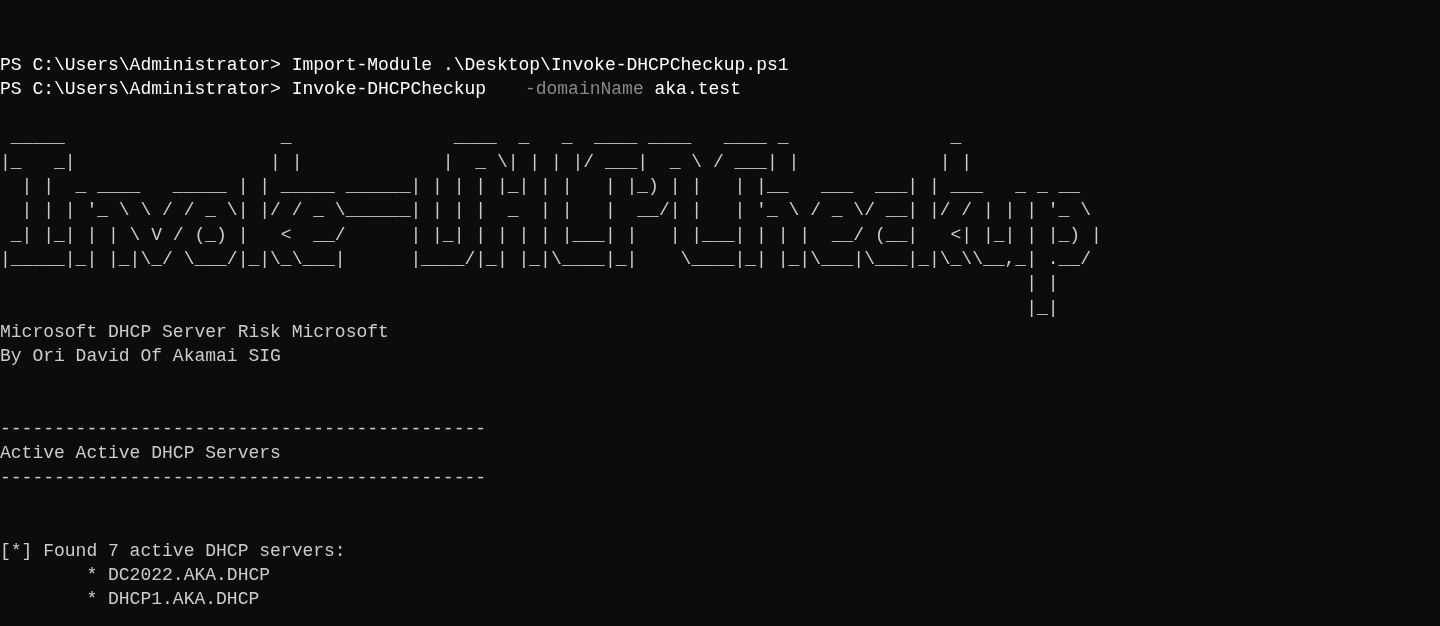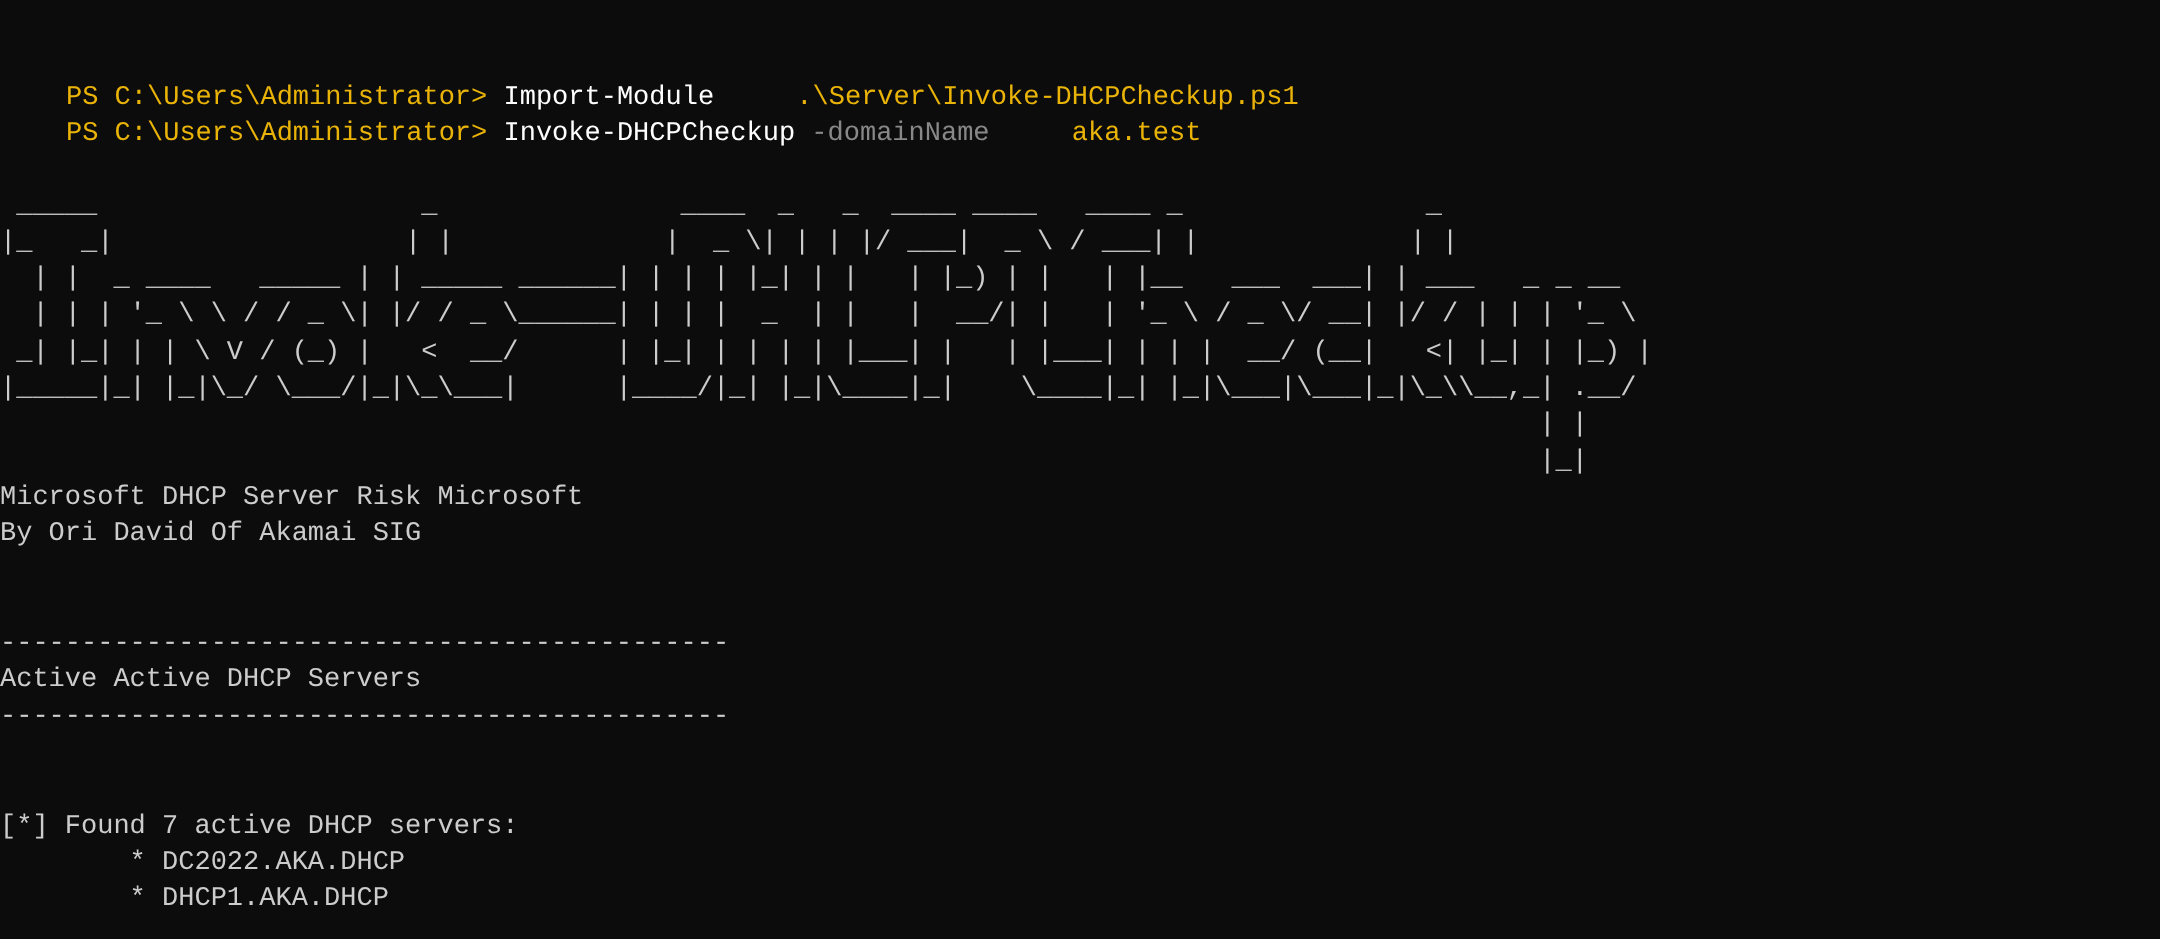--- a/index.html
+++ b/index.html
@@ -6,33 +6,33 @@
       background: #0c0c0c;
       color: #cccccc;
       font-family: 'Consolas', 'Courier New', monospace;
       font-size: 18px;
       margin: 0;
       padding: 4px 0 0 0;
       white-space: pre;
       line-height: 1.35;
     }
     .cmd-yellow { color: #ffffff; }
-    .cmd-gray { color: #888888; }
-    .white { color: #eab308; padding-left: 44px; }
+    .cmd-gray { color: #888888; margin-left: 28px; }
+    .white { color: #ffffff; }
     .ascii-art {
       line-height: 1.05;
       font-size: 18px;
       color: #cccccc;
       letter-spacing: 0;
     }
   </style>
 </head>
 <body>
 
-<span><span class="white">PS C:\Users\Administrator&gt; </span><span class="cmd-yellow">Import-Module </span><span class="white">.\Server\Invoke-DHCPCheckup.ps1</span>
+<span><span class="white">PS C:\Users\Administrator&gt; </span><span class="cmd-yellow">Import-Module </span><span class="white">.\Desktop\Invoke-DHCPCheckup.ps1</span>
 <span class="white">PS C:\Users\Administrator&gt; </span><span class="cmd-yellow">Invoke-DHCPCheckup </span><span class="cmd-gray">-domainName </span><span class="white">aka.test</span>
 
 <span class="ascii-art"> _____                    _               ____  _   _  ____ ____   ____ _               _
 |_   _|                  | |             |  _ \| | | |/ ___|  _ \ / ___| |             | |
   | |  _ ____   _____ | | _____ ______| | | | |_| | |   | |_) | |   | |__   ___  ___| | ___   _ _ __
   | | | '_ \ \ / / _ \| |/ / _ \______| | | |  _  | |   |  __/| |   | '_ \ / _ \/ __| |/ / | | | '_ \
  _| |_| | | \ V / (_) |   &lt;  __/      | |_| | | | | |___| |   | |___| | | |  __/ (__|   &lt;| |_| | |_) |
 |_____|_| |_|\_/ \___/|_|\_\___|      |____/|_| |_|\____|_|    \____|_| |_|\___|\___|_|\_\\__,_| .__/
                                                                                                | |
                                                                                                |_|</span>

